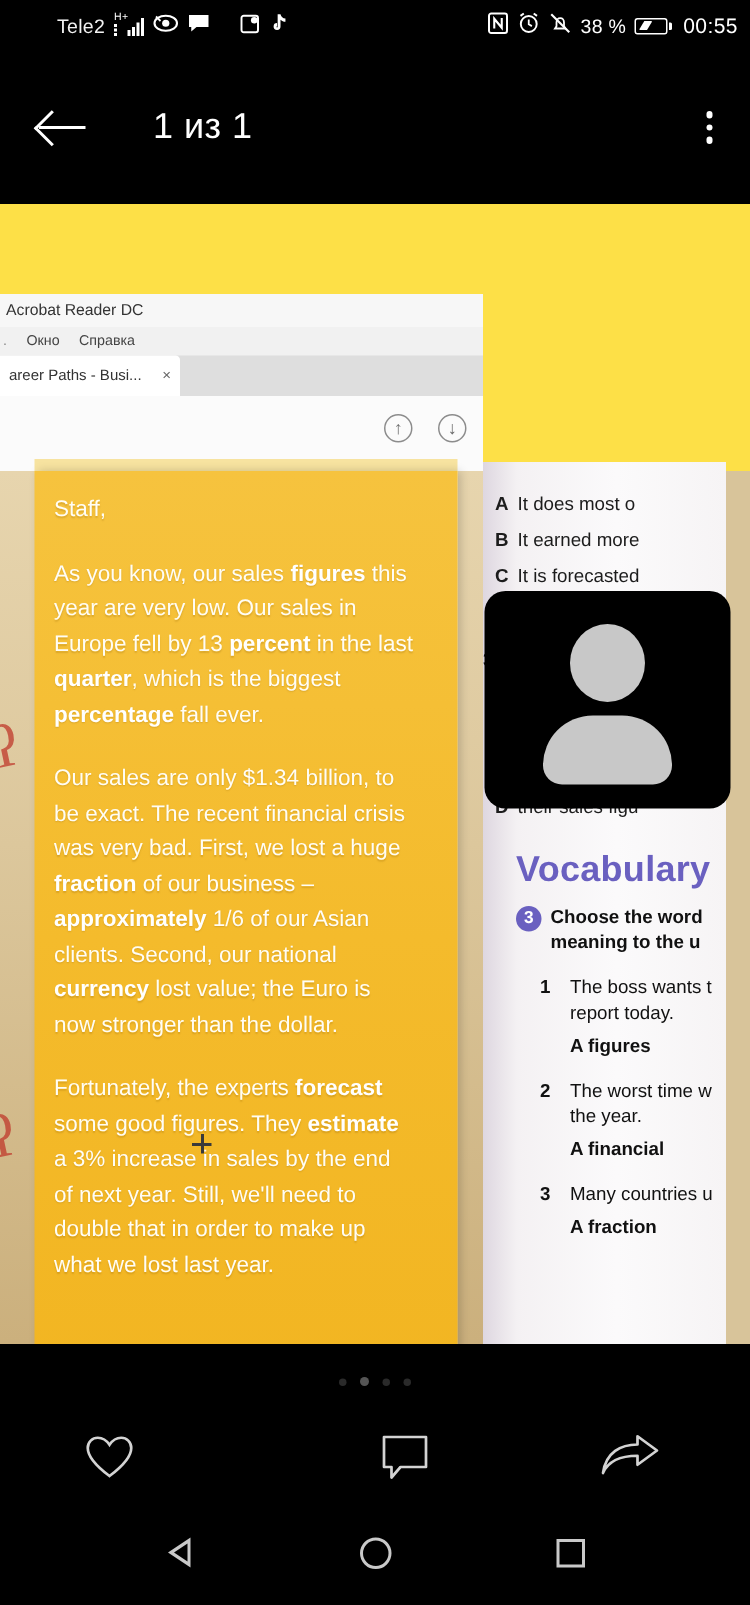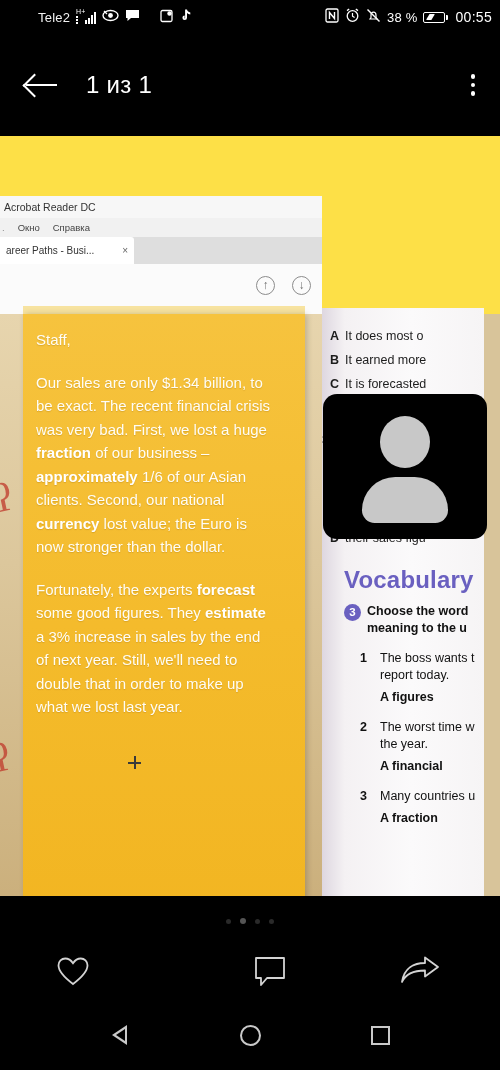--- a/index.html
+++ b/index.html
@@ -45,21 +45,21 @@
     background:#000; color:#fff; display:flex; align-items:center;
   }
   .back-arrow{ width:52px; height:52px; margin-left:18px; position:relative; cursor:pointer;}
   .back-arrow:before{
     content:""; position:absolute; left:8px; top:25px; width:31px; height:2.4px; background:#fff;
   }
   .back-arrow:after{
     content:""; position:absolute; left:8px; top:18px; width:15px; height:15px;
     border-left:2.4px solid #fff; border-bottom:2.4px solid #fff; transform:rotate(45deg);
   }
-  .title{ font-size:24px; margin-left:16px; font-weight:400; letter-spacing:.3px;}
+  .title{ font-size:24px; margin-left:32px; font-weight:400; letter-spacing:.3px;}
   .kebab{ margin-left:auto; margin-right:25px; display:flex; flex-direction:column; gap:4px; cursor:pointer;}
   .kebab b{ width:4.5px; height:4.5px; border-radius:50%; background:#fff; display:block;}
 
   
   .media{
     position:absolute; left:0; top:136px; width:500px; height:760px;
     background:#fde047; overflow:hidden;
   }
   .photo{
     position:absolute; left:0; top:60px; width:500px; height:740px;
@@ -76,21 +76,21 @@
     font-size:10.5px; color:#333; padding-left:4px; line-height:22px;
   }
   .acro-menu{
     position:absolute; left:0; top:22px; width:322px; height:19px; background:#f1f1f1;
     font-size:9.5px; color:#444; display:flex; align-items:center; gap:13px; padding-left:2px;
   }
   .acro-tabs{
     position:absolute; left:0; top:41px; width:322px; height:27px; background:#dedede;
   }
   .acro-tab{
-    position:absolute; left:0; top:0; height:27px; width:134px; background:#fff;
+    position:absolute; left:0; top:0; height:27px; width:120px; background:#fff;
     font-size:10px; color:#333; display:flex; align-items:center; padding:0 6px; gap:6px;
     border-top-right-radius:3px;
   }
   .acro-tab .x{ margin-left:auto; font-size:10px; color:#666; }
   .acro-toolbar{
     position:absolute; left:0; top:68px; width:322px; height:50px; background:#fbfbfb;
   }
   .circ-btn{
     position:absolute; width:19px; height:19px; border:1.4px solid #8c8c8c; border-radius:50%;
     top:12px; color:#6d6d6d; font-size:12px; text-align:center; line-height:17px;
@@ -328,20 +328,21 @@
     <div class="book">
       <div class="paper-left">
         <div class="squiggle" style="left:-6px; top:160px;">ʔ</div>
         <div class="squiggle" style="left:-8px; top:420px;">ʔ</div>
       </div>
       <div class="yellow-top"></div>
       <div class="yellow-panel"></div>
 
       <div class="ytext">
         <p>Staff,</p>
+        <p><span>As you know, our sales </span><b>figures</b><span> this year are very low. Our sales in Europe fell by 13 </span><b>percent</b><span> in the last </span><b>quarter</b><span>, which is the biggest </span><b>percentage</b><span> fall ever.</span></p>
         <p><span>Our sales are only $1.34 billion, to be exact. The recent financial crisis was very bad. First, we lost a huge </span><b>fraction</b><span> of our business – </span><b>approximately</b><span> 1/6 of our Asian clients. Second, our national </span><b>currency</b><span> lost value; the Euro is now stronger than the dollar.</span></p>
         <p><span>Fortunately, the experts </span><b>forecast</b><span> some good figures. They </span><b>estimate</b><span> a 3% increase in sales by the end of next year. Still, we'll need to double that in order to make up what we lost last year.</span></p>
       </div>
 
       <div class="cursor"></div>
 
       <div class="paper-right">
         <div class="rp" style="top:20px"><span class="let">A</span><span>It does most o</span></div>
         <div class="rp" style="top:44px"><span class="let">B</span><span>It earned more</span></div>
         <div class="rp" style="top:68px"><span class="let">C</span><span>It is forecasted</span></div>

